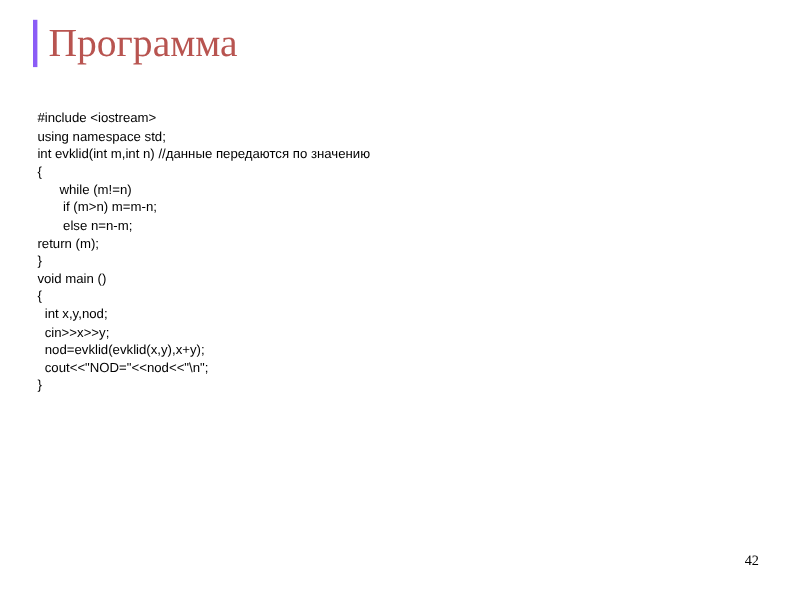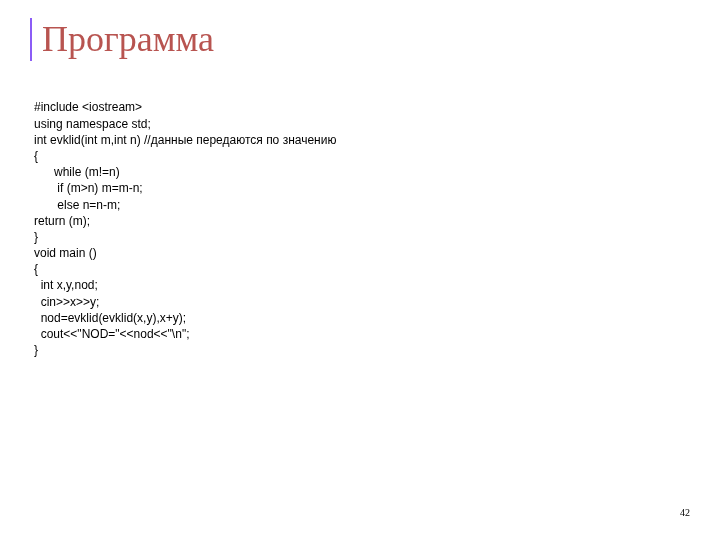--- a/index.html
+++ b/index.html
@@ -13,39 +13,39 @@
     width: 720px;
     height: 540px;
     position: relative;
     padding: 18px 30px 30px 30px;
   }
   .title {
     font-family: "Times New Roman", Times, serif;
     font-size: 36px;
     color: #B85450;
     font-weight: normal;
-    border-left: 2px solid #8b5cf6;
+    border-left: 4px solid #8b5cf6;
     padding-left: 10px;
     margin-bottom: 22px;
     line-height: 1.2;
   }
   .code {
     font-family: Arial, Helvetica, sans-serif;
     font-size: 12px;
     color: #000;
     line-height: 1.35;
     white-space: pre;
     padding-left: 4px;
   }
   .page-num {
     position: absolute;
     bottom: 22px;
     right: 30px;
     font-family: "Times New Roman", Times, serif;
-    font-size: 10px;
+    font-size: 13px;
     color: #000;
   }
 </style>
 </head>
 <body>
 
 <div class="slide">
   <h1 class="title">Программа</h1>
   <div class="code">
 <span>#include &lt;iostream&gt;</span>

